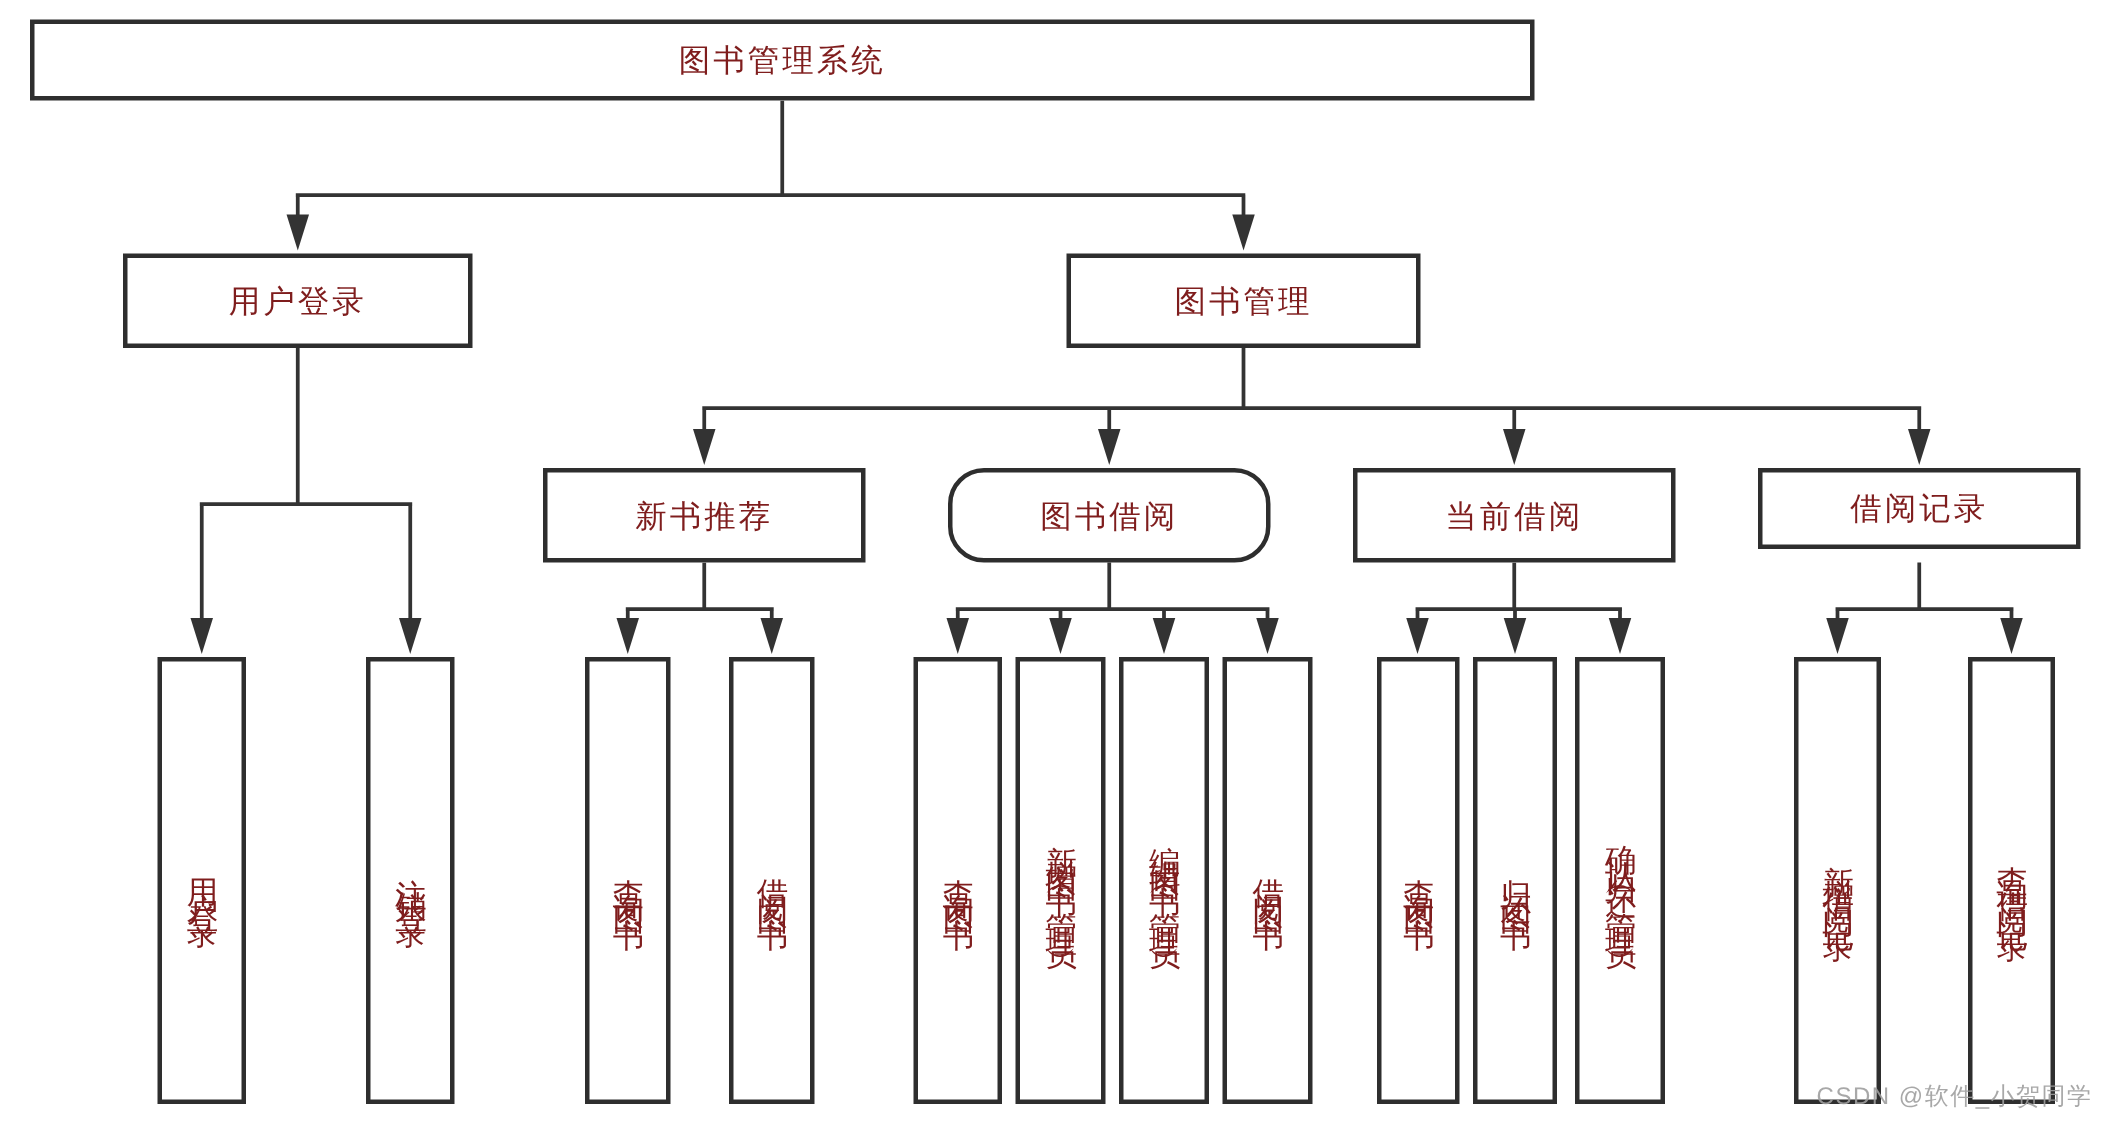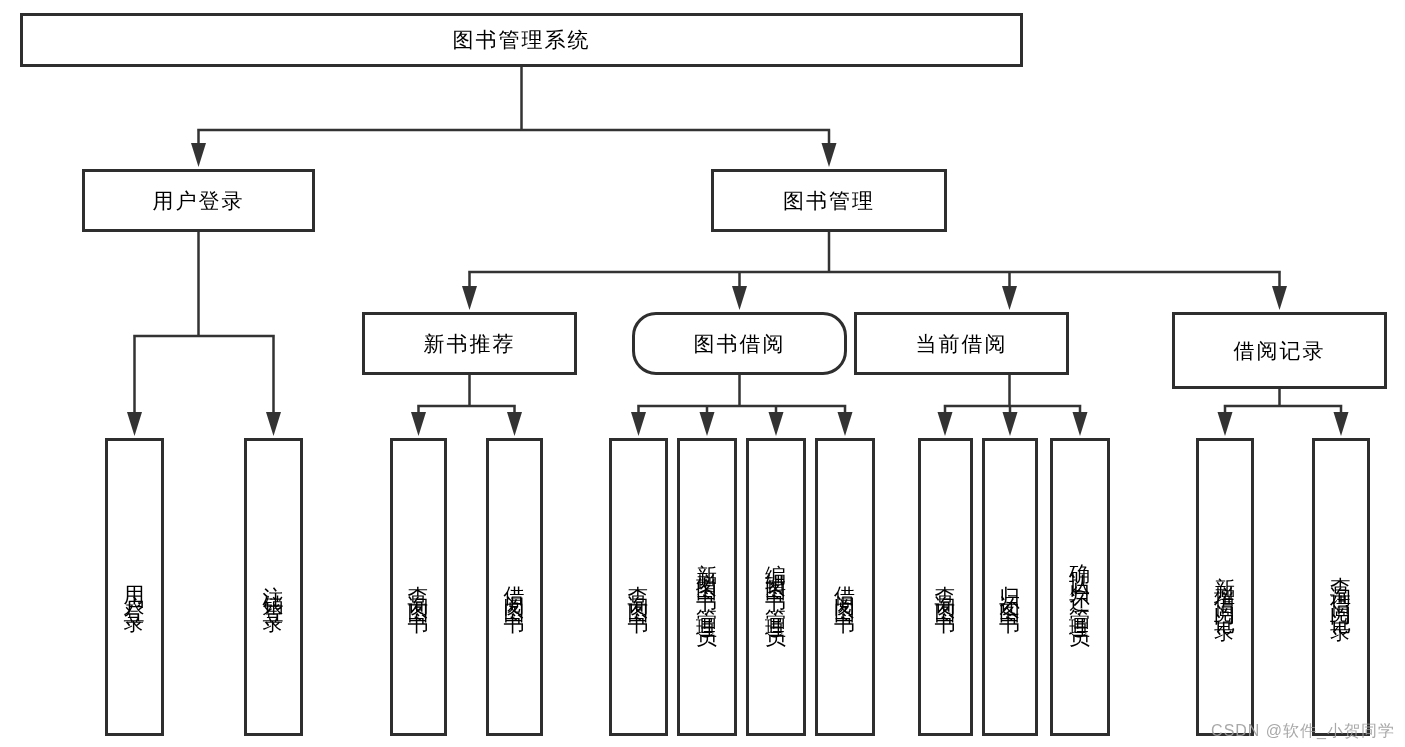--- a/index.html
+++ b/index.html
@@ -11,21 +11,21 @@
     overflow:hidden;
   }
   .wires{position:absolute;left:0;top:0;width:1405px;height:747px;}
   .node{
     position:absolute;
     box-sizing:border-box;
     border:3px solid #2e2e2e;
     background:#ffffff;
     display:flex;align-items:center;justify-content:center;
     font-size:21px;
-    color:#000000;
+    color:#7f1d1d;
     letter-spacing:2px;
     text-align:center;
   }
   .leaf{
     writing-mode:vertical-rl;
     text-orientation:mixed;
     letter-spacing:9px;
     line-height:1;
     font-size:21px;
     display:flex;align-items:center;justify-content:center;
@@ -93,24 +93,24 @@
   <div class="node" style="left:362px;top:312px;width:215px;height:63px;">
     <span>新书推荐</span>
   </div>
 
   <div class="node" style="left:711px;top:169px;width:236px;height:63px;">
     <span>图书管理</span>
   </div>
   <div class="node" style="left:632px;top:312px;width:215px;height:63px;border-radius:24px;">
     <span>图书借阅</span>
   </div>
-  <div class="node" style="left:854px;top:312px;width:215px;height:63px;">
+  <div class="node" style="left:902px;top:312px;width:215px;height:63px;">
     <span>当前借阅</span>
   </div>
-  <div class="node" style="left:1172px;top:312px;width:215px;height:77px;">
+  <div class="node" style="left:1172px;top:312px;width:215px;height:54px;">
     <span>借阅记录</span>
   </div>
 
   <div class="node leaf" style="left:105px;top:438px;width:59px;height:298px;">
     <span>用户登录</span>
   </div>
   <div class="node leaf" style="left:244px;top:438px;width:59px;height:298px;">
     <span>注销登录</span>
   </div>
   <div class="node leaf" style="left:390px;top:438px;width:57px;height:298px;">

